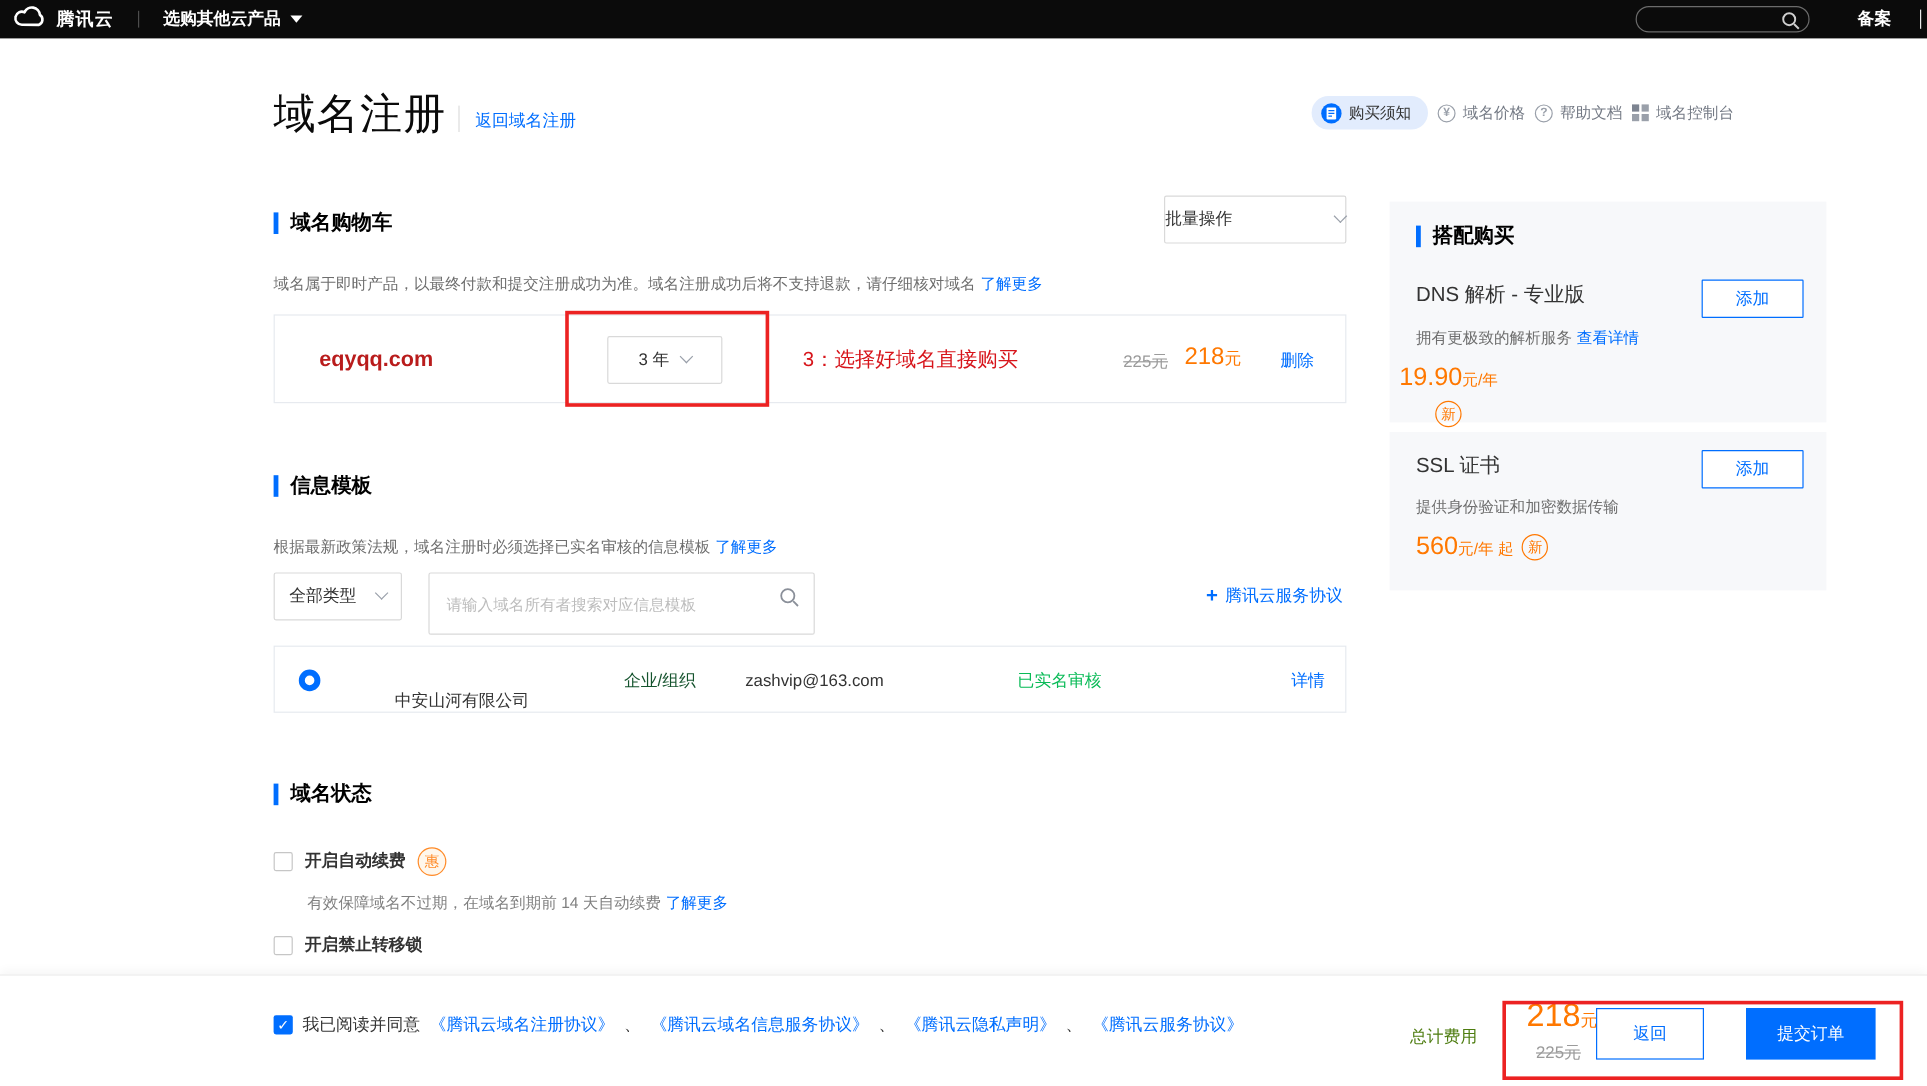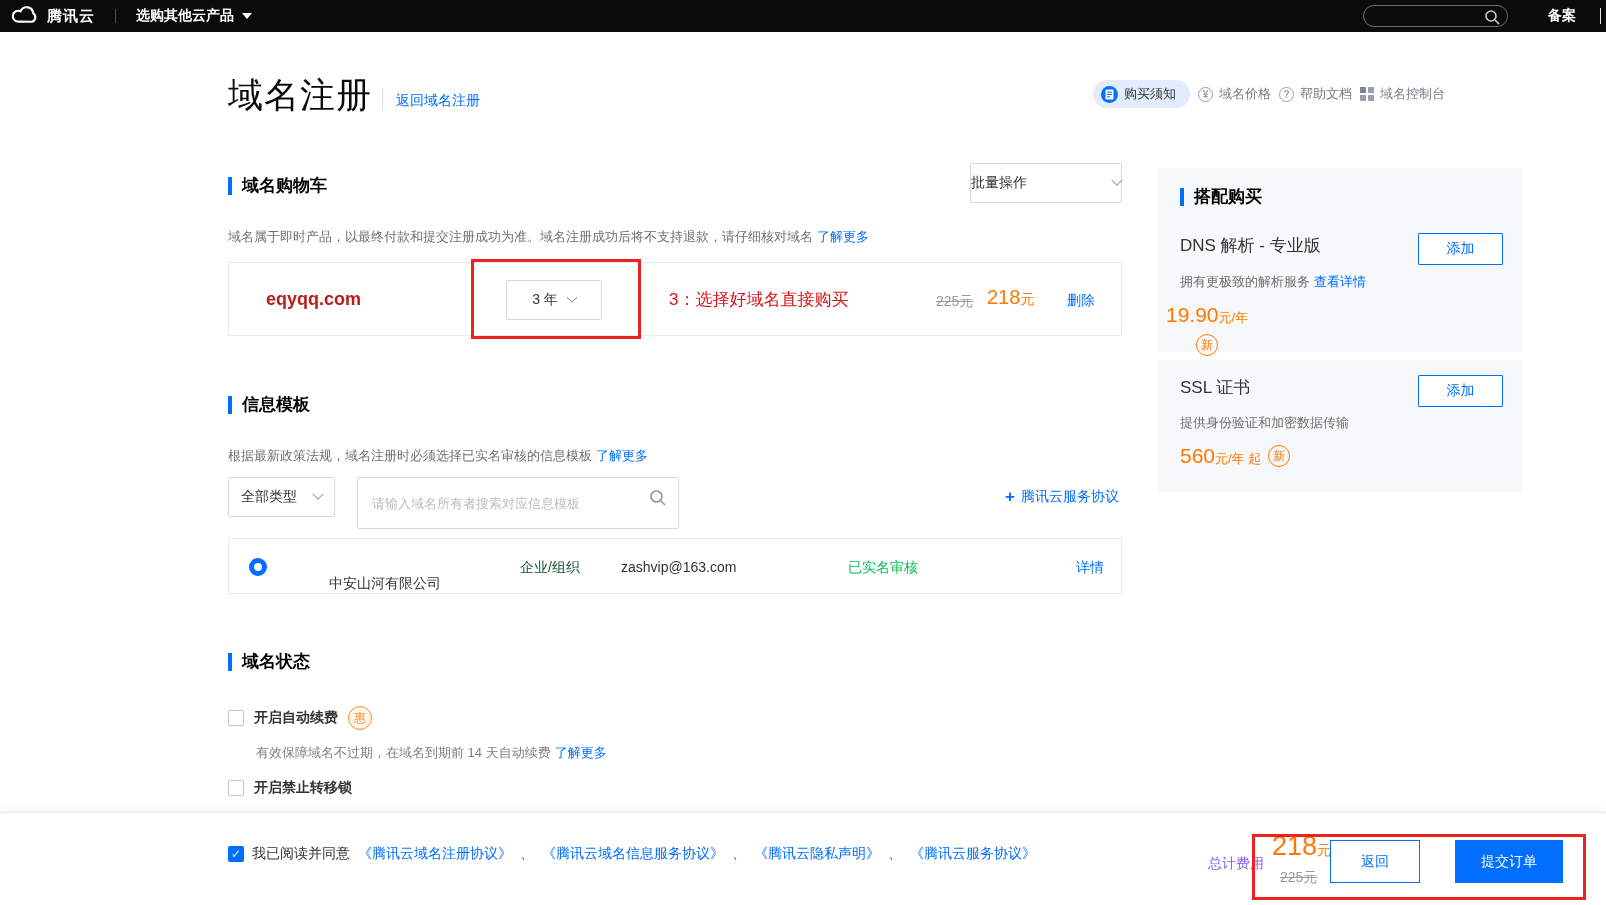--- a/index.html
+++ b/index.html
@@ -112,21 +112,21 @@
   .ssl-name { left:22px; top:16px; }
   .ssl-add { position:absolute; left:260px; top:15px; }
   .ssl-desc { left:22px; top:54px; }
   .ssl-price { left:22px; top:84px; }
 
   
   .footer { position:absolute; left:0; top:812px; width:1606px; height:93px; background:#fff; border-top:1px solid #ececec; box-shadow:0 -4px 8px rgba(0,0,0,0.04); z-index:6; }
   .agree-row { left:228px; top:32px; display:flex; align-items:center; gap:8px; font-size:14px; color:#333; }
   .cb-checked { width:16px; height:16px; background:#006eff; border-radius:2px; color:#fff; font-size:12px; display:flex; align-items:center; justify-content:center; cursor:pointer; }
   .agree-sep { color:#333; }
-  .total-label { left:1208px; top:42px; font-size:14px; color:#8b5cf6; }
+  .total-label { left:1175px; top:42px; font-size:14px; color:#4d7c0f; }
   .red-box-footer { left:1252px; top:21px; width:334px; height:66px; border:3px solid #ec2222; z-index:4; pointer-events:none; }
   .total-price { left:1272px; top:18px; font-size:27px; }
   .total-price .unit { font-size:14px; }
   .total-old { left:1280px; top:56px; font-size:14px; }
   .back-btn { left:1330px; top:27px; width:90px; height:43px; background:#fff; border:1px solid #006eff; color:#006eff; font-size:14px; display:flex; align-items:center; justify-content:center; cursor:pointer; }
   .submit-btn { left:1455px; top:27px; width:108px; height:43px; background:#006eff; border:none; color:#fff; font-size:14px; display:flex; align-items:center; justify-content:center; cursor:pointer; }
 </style>
 </head>
 <body>
 

